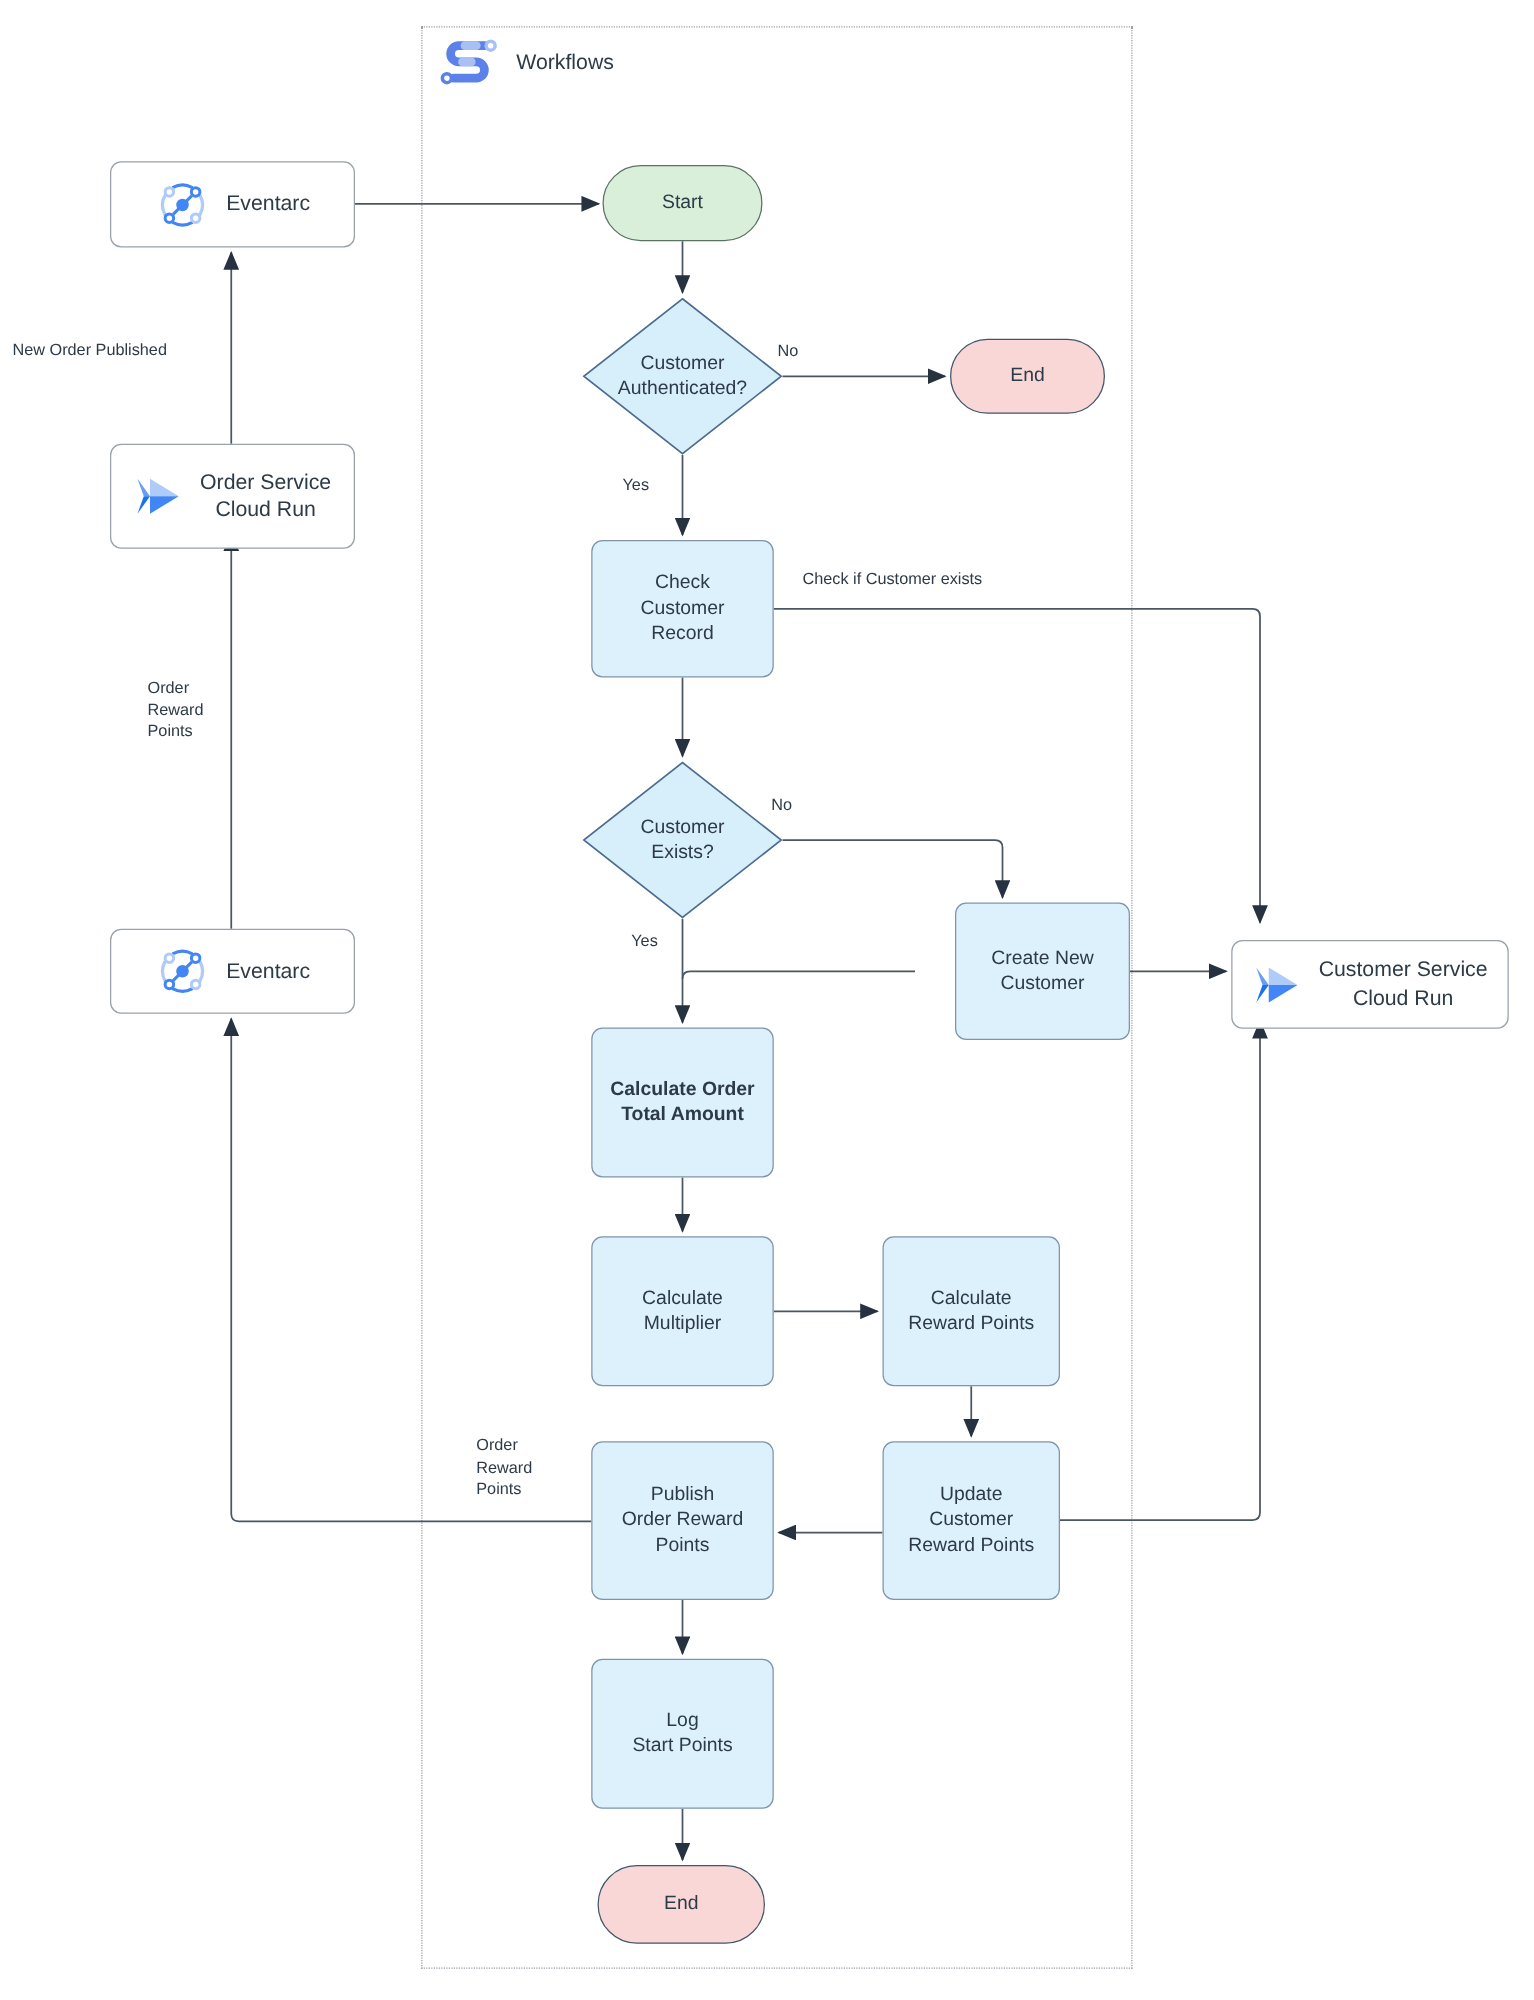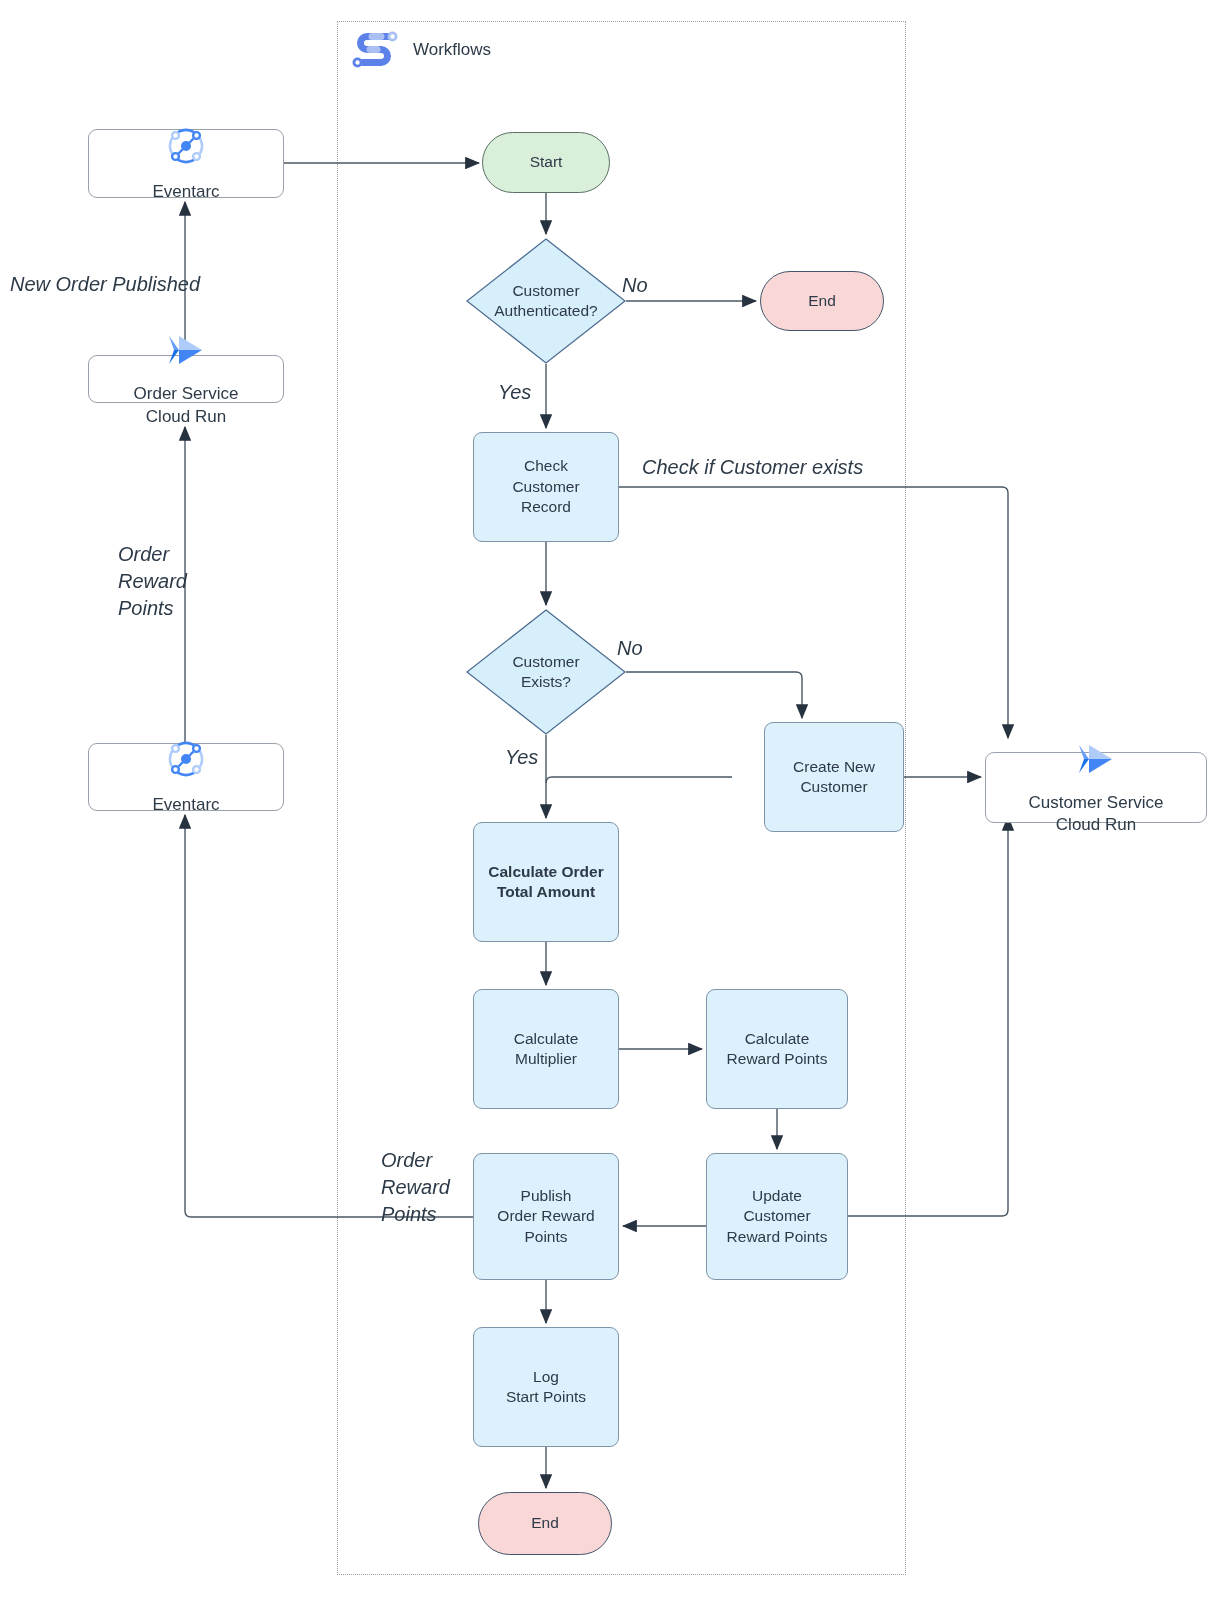--- a/index.html
+++ b/index.html
@@ -11,24 +11,24 @@
   .node{position:absolute;display:flex;align-items:center;justify-content:center;text-align:center;box-sizing:border-box;}
   .node-label{white-space:pre-line;font-size:15.5px;line-height:1.32;color:var(--text-color,#2d3a47);}
   .process{background:var(--process-fill,#ddf1fc);border:1.3px solid var(--process-stroke,#7e95a9);border-radius:9px;}
   .pill{border-radius:34px;}
   .pill.start{background:var(--start-fill,#d9efda);border:1.3px solid var(--start-stroke,#5b7164);}
   .pill.end{background:var(--end-fill,#f9d7d6);border:1.3px solid var(--end-stroke,#42566b);}
   .diamond{background:transparent;}
   .diamond-svg{position:absolute;left:0;top:0;width:100%;height:100%;}
   .diamond-svg polygon{fill:var(--decision-fill,#d7eefb);stroke:var(--decision-stroke,#4d6d90);stroke-width:1.3;}
   .diamond .node-label{position:relative;}
-  .service{background:var(--service-fill,#ffffff);border:1.3px solid var(--service-stroke,#99a1aa);border-radius:9px;gap:13px;flex-direction:column;}
+  .service{background:var(--service-fill,#ffffff);border:1.3px solid var(--service-stroke,#99a1aa);border-radius:9px;gap:13px;}
   .service .node-label{font-size:17px;}
   .icon{display:inline-flex;align-items:center;justify-content:center;flex:0 0 auto;}
-  .edge-label{position:absolute;font-size:20px;line-height:1.35;color:var(--text-color,#2d3a47);white-space:pre-line;font-style:italic;}
+  .edge-label{position:absolute;font-size:13px;line-height:1.35;color:var(--text-color,#2d3a47);white-space:pre-line;}
   .title-block{position:absolute;left:350px;top:28px;display:flex;align-items:center;gap:15px;}
   .title-text{font-size:17px;color:var(--text-color,#2d3a47);}
   .ic-stroke-blue{stroke:var(--icon-blue,#4285f4);}
   .ic-stroke-light{stroke:var(--icon-blue-light,#aecbfa);}
   .hidden-defs{position:absolute;width:0;height:0;overflow:hidden;}
 </style>
 </head>
 <body>
 
 <svg class="hidden-defs" aria-hidden="true">
@@ -104,21 +104,21 @@
 
   <div class="node service" style="left:88px;top:129px;width:196px;height:69px;">
     <span class="icon">
         <svg width="44" height="44">
           <use href="#ic-eventarc"></use>
         </svg>
       </span>
     <span class="node-label">Eventarc</span>
   </div>
 
-  <div class="node service" style="left:88px;top:355px;width:196px;height:48px;">
+  <div class="node service" style="left:88px;top:355px;width:196px;height:84px;">
     <span class="icon">
         <svg width="40" height="40">
           <use href="#ic-cloudrun"></use>
         </svg>
       </span>
     <span class="node-label">Order Service
 Cloud Run</span>
   </div>
 
   <div class="node service" style="left:88px;top:743px;width:196px;height:68px;">

